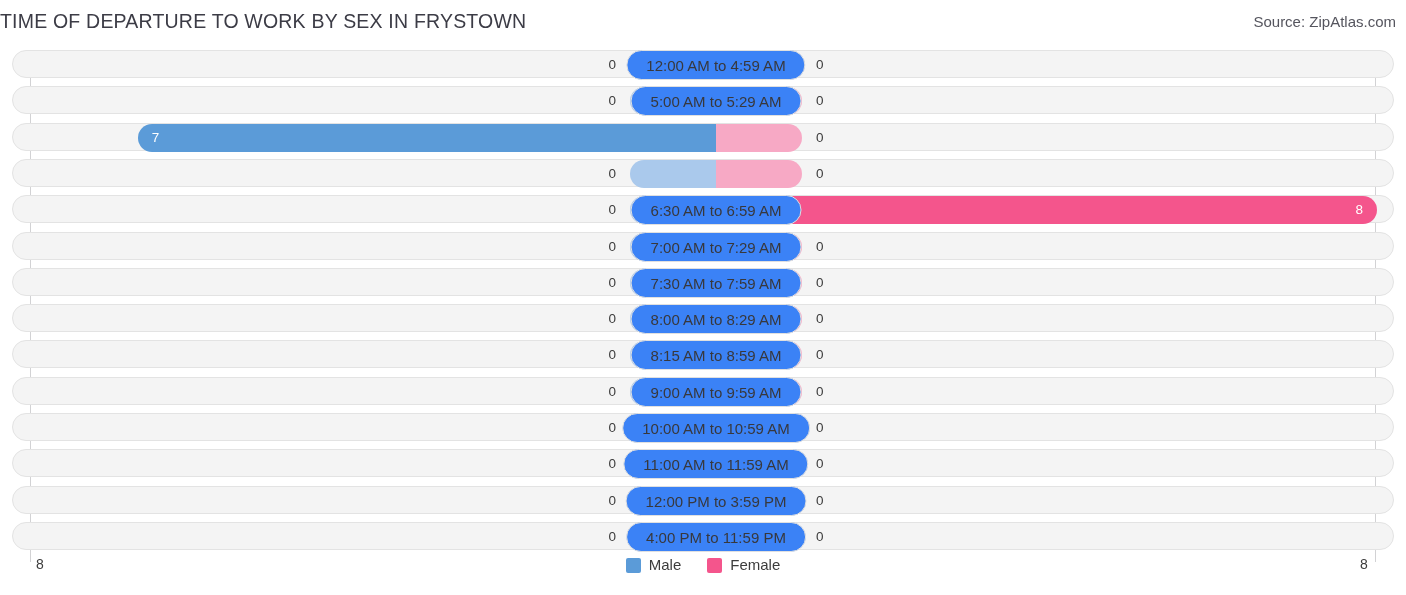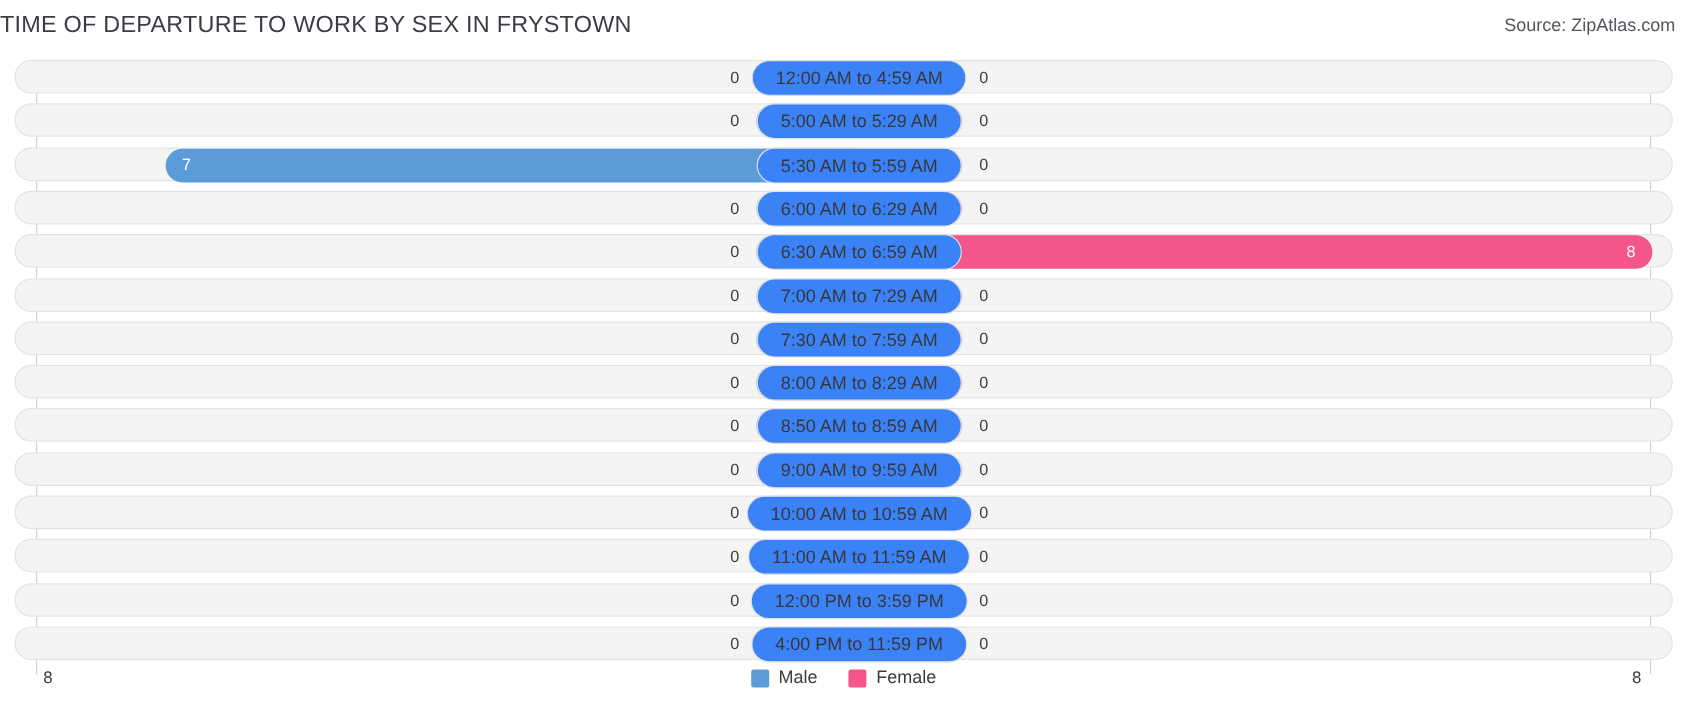--- a/index.html
+++ b/index.html
@@ -220,30 +220,28 @@
           <div class="label-pill">5:00 AM to 5:29 AM</div>
         </div>
       </div>
       <div class="row" style="top: 77.6px;">
         <div class="bar-wrap">
           <div class="bar bar-male hot" style="width: 578.375px;">
             <div class="in-value in-value-male">7</div>
           </div>
           <div class="bar bar-female" style="width: 86px;"></div>
           <div class="out-value out-value-female" style="margin-left: 100px;">0</div>
-          <div class="label-pill">5:30 AM to 5:59 AM</div>
         </div>
       </div>
       <div class="row" style="top: 113.9px;">
         <div class="bar-wrap">
           <div class="bar bar-male" style="width: 86px;"></div>
           <div class="bar bar-female" style="width: 86px;"></div>
           <div class="out-value out-value-male" style="margin-right: 100px;">0</div>
           <div class="out-value out-value-female" style="margin-left: 100px;">0</div>
-          <div class="label-pill">6:00 AM to 6:29 AM</div>
         </div>
       </div>
       <div class="row" style="top: 150.2px;">
         <div class="bar-wrap">
           <div class="bar bar-male" style="width: 86px;"></div>
           <div class="bar bar-female hot" style="width: 661px;">
             <div class="in-value in-value-female">8</div>
           </div>
           <div class="out-value out-value-male" style="margin-right: 100px;">0</div>
           <div class="label-pill">6:30 AM to 6:59 AM</div>
@@ -275,21 +273,21 @@
           <div class="out-value out-value-female" style="margin-left: 100px;">0</div>
           <div class="label-pill">8:00 AM to 8:29 AM</div>
         </div>
       </div>
       <div class="row" style="top: 295.4px;">
         <div class="bar-wrap">
           <div class="bar bar-male" style="width: 86px;"></div>
           <div class="bar bar-female" style="width: 86px;"></div>
           <div class="out-value out-value-male" style="margin-right: 100px;">0</div>
           <div class="out-value out-value-female" style="margin-left: 100px;">0</div>
-          <div class="label-pill">8:50 AM to 8:59 AM</div>
+          <div class="label-pill">8:15 AM to 8:59 AM</div>
         </div>
       </div>
       <div class="row" style="top: 331.7px;">
         <div class="bar-wrap">
           <div class="bar bar-male" style="width: 86px;"></div>
           <div class="bar bar-female" style="width: 86px;"></div>
           <div class="out-value out-value-male" style="margin-right: 100px;">0</div>
           <div class="out-value out-value-female" style="margin-left: 100px;">0</div>
           <div class="label-pill">9:00 AM to 9:59 AM</div>
         </div>

